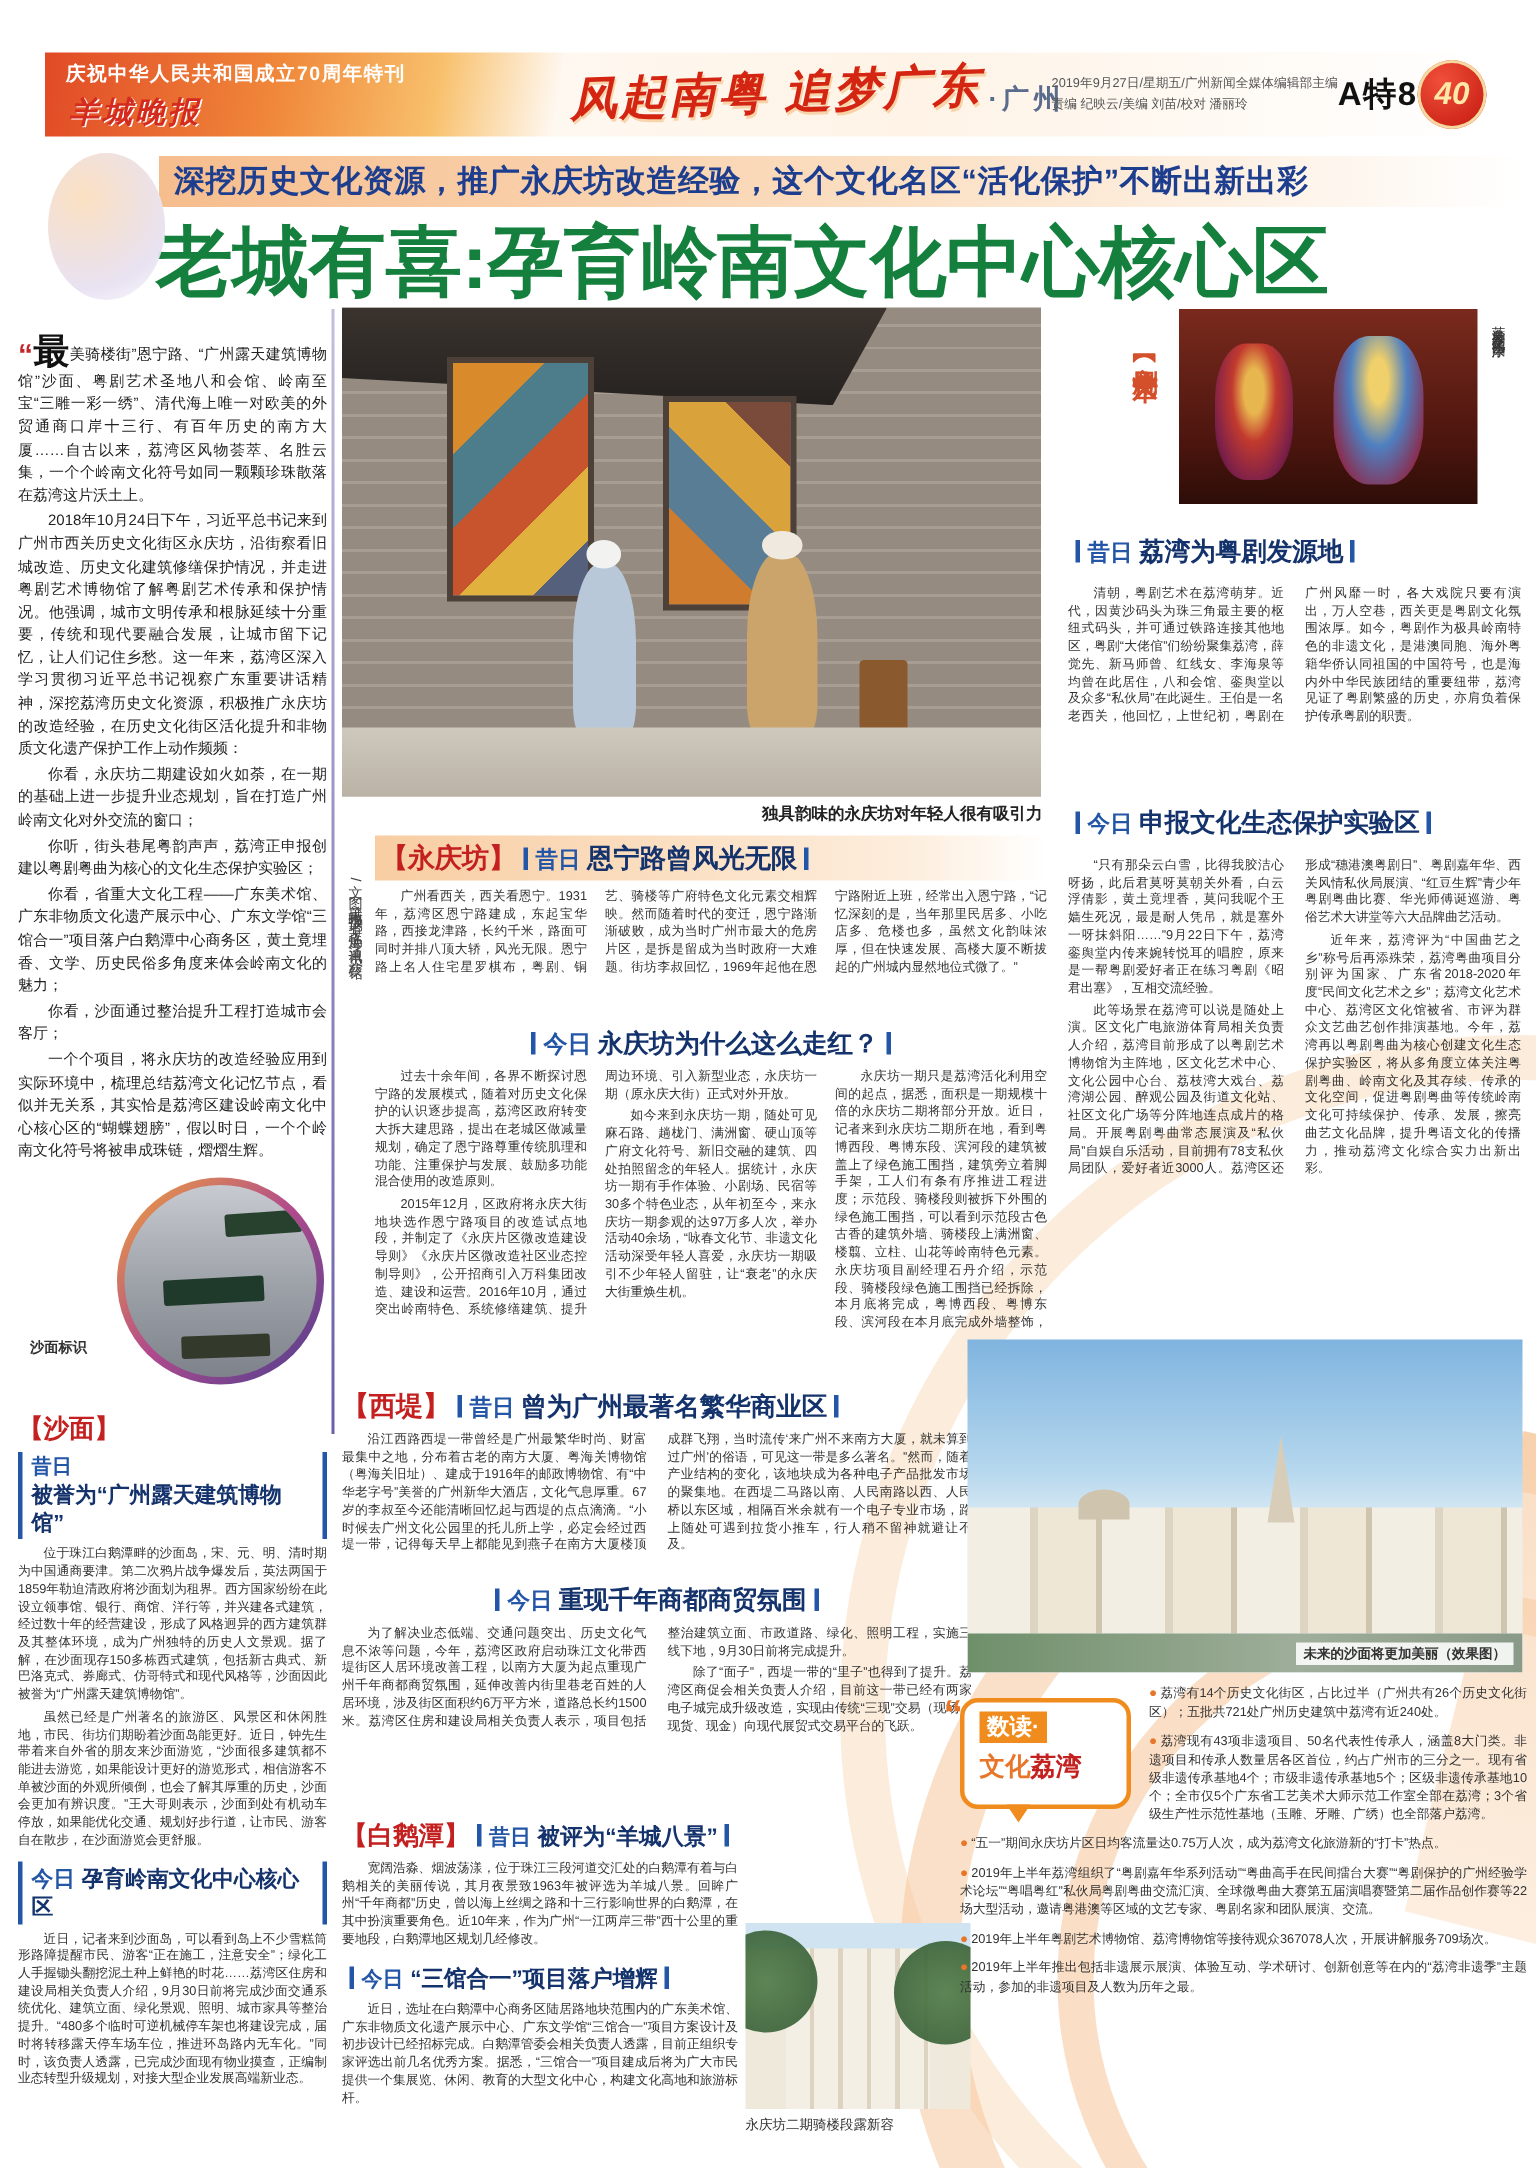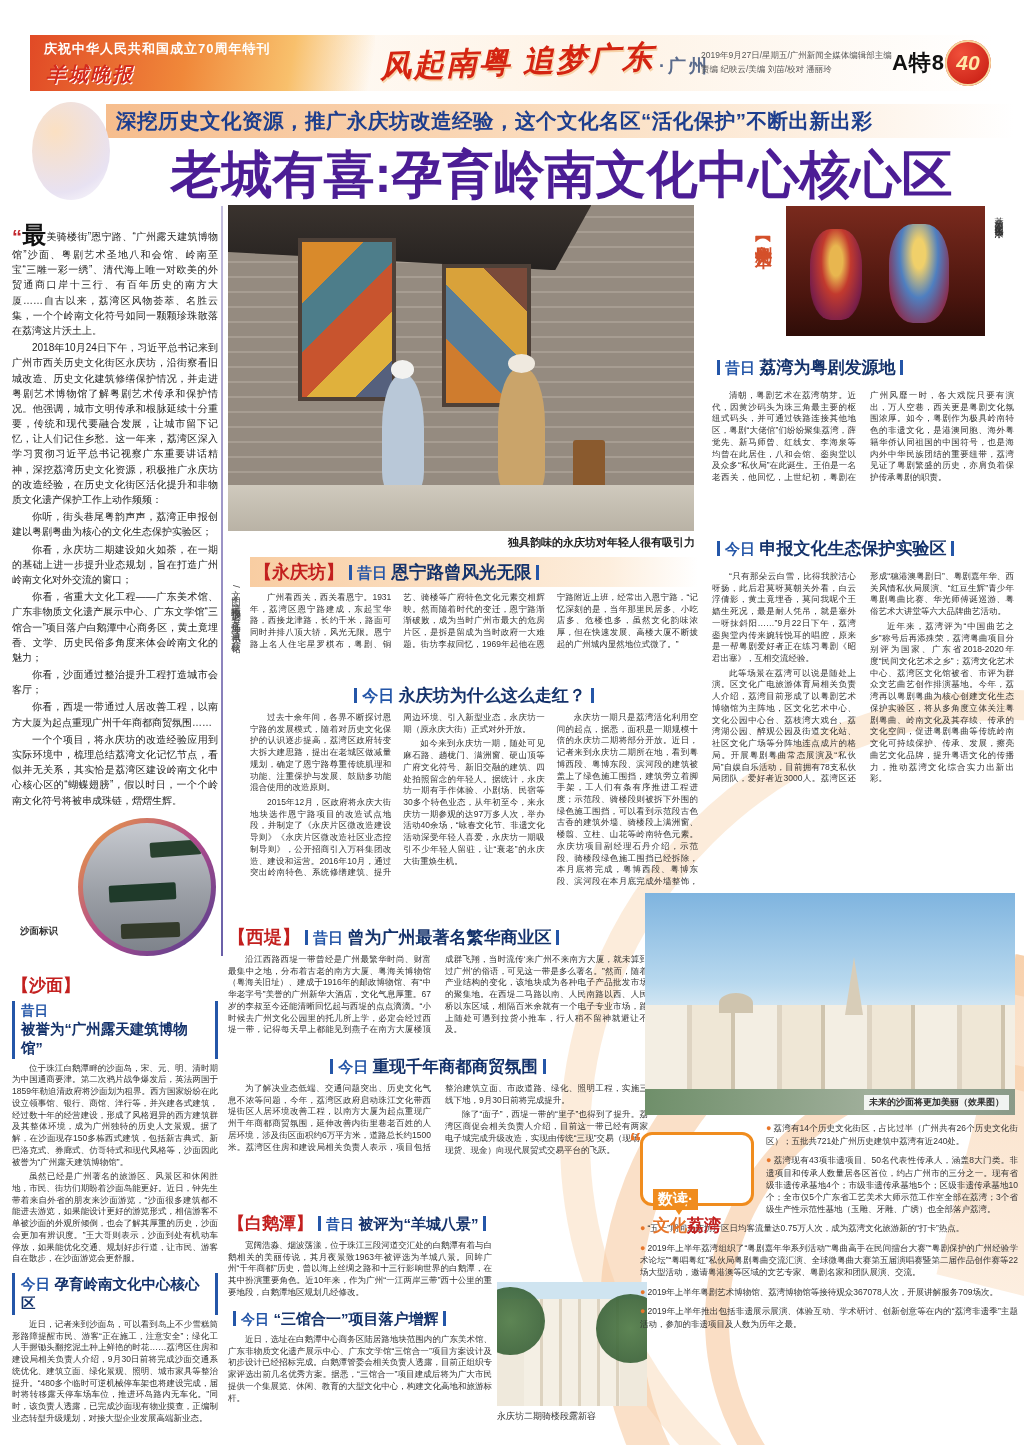--- a/index.html
+++ b/index.html
@@ -36,21 +36,21 @@
   .district-wrap { position:absolute; left:38px; top:100px; width:70px; height:105px; z-index:3;}
   .district-bg { position:absolute; left:-6px; top:2px; width:78px; height:98px; border-radius:50%;
     background:radial-gradient(circle at 30% 30%,#fbe0c2,#e8e2f2 70%,rgba(255,255,255,0)); }
   .district { position:relative; writing-mode:vertical-rl; font-size:37px; font-weight:900; letter-spacing:8px;
     background:linear-gradient(180deg,#8a67b0,#3d4d9e); -webkit-background-clip:text; background-clip:text; color:transparent;
     margin-left:14px; }
   .kicker { position:absolute; left:106px; top:104px; width:908px; height:34px; z-index:2;
     background:linear-gradient(90deg,#f6bd8d 0%,#fbe0c4 55%,rgba(255,255,255,0) 100%);
     color:#1d3e8e; font-weight:900; font-size:20.5px; line-height:34px; padding-left:10px; letter-spacing:.5px; }
   .main-title { position:absolute; left:104px; top:141px; width:915px; z-index:2;
-    font-size:51px; font-weight:900; color:#4c1d95; letter-spacing:0; white-space:nowrap;text-align:center; }
+    font-size:51px; font-weight:900; color:#15803d; letter-spacing:0; white-space:nowrap; }
   
   .vline { position:absolute; left:221px; top:206px; width:2px; height:750px;
     background:linear-gradient(180deg,#c4bede,#6a5fa8); z-index:1; }
   .body-txt { font-size:8.5px; line-height:1.38; color:#333; text-align:justify; }
   .body-txt p { text-indent:2em; margin-bottom:3px; }
   .sec-tag { color:#c3201f; font-weight:900; }
   .bar { display:inline-block; width:3px; height:15px; background:#2456a8; vertical-align:-2px; margin:0 5px; }
   .lbl { color:#2456a8; font-weight:900; }
   .sec-title { color:#14326b; font-weight:900; }
   .sec-header { white-space:nowrap; margin-bottom:5px; }
@@ -161,21 +161,21 @@
     background:linear-gradient(90deg,#6f8f6a,#9fae9a 60%,#8a9a88); }
   .render-cap { position:absolute; right:6px; bottom:5px; background:rgba(255,255,255,.88); color:#333;
     font-size:9px; padding:1px 5px; font-weight:bold; }
   
   .shudu { position:absolute; left:640px; top:1122px; width:378px; height:300px; z-index:2; }
   .bubble { float:left; width:114px; height:74px; border:3px solid #f08c1e; border-radius:12px;
     margin:10px 12px 6px 0; position:relative; background:#fff; padding:6px 6px 0 10px; }
   .bubble:after { content:""; position:absolute; left:28px; bottom:-12px; width:0; height:0;
     border-left:8px solid transparent; border-right:8px solid transparent; border-top:12px solid #f08c1e; }
   .bubble .bq { position:absolute; left:-14px; top:-8px; color:#e8762a; font-size:26px; font-weight:900; }
-  .bubble .l1 { display:inline-block; background:#f08c1e; color:#fff; font-weight:900; font-size:15px; padding:1px 5px;margin-top:48px; }
+  .bubble .l1 { display:inline-block; background:#f08c1e; color:#fff; font-weight:900; font-size:15px; padding:1px 5px; }
   .bubble .l2 { display:block; font-weight:900; font-size:17px; margin-top:4px; }
   .bubble .l2 .a { color:#e8762a; } .bubble .l2 .b { color:#c3201f; }
   .shudu-items p { font-size:8.5px; line-height:1.42; color:#333; text-align:justify; margin-bottom:7px; }
   .shudu-items .dot { color:#e8762a; font-size:9px; margin-right:2px; }
 </style>
 </head>
 <body>
 
 <div class="arc3"></div>
 <div class="arc1"></div>
@@ -206,25 +206,24 @@
   <div class="district">荔湾</div>
 </div>
 <div class="kicker">深挖历史文化资源，推广永庆坊改造经验，这个文化名区“活化保护”不断出新出彩</div>
 <div class="main-title">老城有喜:孕育岭南文化中心核心区</div>
 
 <div class="vline"></div>
 
 <div class="col-left">
   <p class="lead-p first"><span class="q">“</span><span class="dropcap">最</span><span>美骑楼街”恩宁路、“广州露天建筑博物馆”沙面、粤剧艺术圣地八和会馆、岭南至宝“三雕一彩一绣”、清代海上唯一对欧美的外贸通商口岸十三行、有百年历史的南方大厦……自古以来，荔湾区风物荟萃、名胜云集，一个个岭南文化符号如同一颗颗珍珠散落在荔湾这片沃土上。</span></p>
   <p class="lead-p">2018年10月24日下午，习近平总书记来到广州市西关历史文化街区永庆坊，沿街察看旧城改造、历史文化建筑修缮保护情况，并走进粤剧艺术博物馆了解粤剧艺术传承和保护情况。他强调，城市文明传承和根脉延续十分重要，传统和现代要融合发展，让城市留下记忆，让人们记住乡愁。这一年来，荔湾区深入学习贯彻习近平总书记视察广东重要讲话精神，深挖荔湾历史文化资源，积极推广永庆坊的改造经验，在历史文化街区活化提升和非物质文化遗产保护工作上动作频频：</p>
+  <p class="lead-p">你看，永庆坊二期建设如火如荼，在一期的基础上进一步提升业态规划，旨在打造广州岭南文化对外交流的窗口；</p>
   <p class="lead-p">你听，街头巷尾粤韵声声，荔湾正申报创建以粤剧粤曲为核心的文化生态保护实验区；</p>
-  <p class="lead-p">你看，永庆坊二期建设如火如荼，在一期的基础上进一步提升业态规划，旨在打造广州岭南文化对外交流的窗口；</p>
   <p class="lead-p">你看，省重大文化工程——广东美术馆、广东非物质文化遗产展示中心、广东文学馆“三馆合一”项目落户白鹅潭中心商务区，黄土竟埋香、文学、历史民俗多角度来体会岭南文化的魅力；</p>
   <p class="lead-p">你看，沙面通过整治提升工程打造城市会客厅；</p>
-  <p class="lead-p">你看，西堤一带通过人居改善工程，以南方大厦为起点重现广州千年商都商贸氛围……</p>
   <p class="lead-p">一个个项目，将永庆坊的改造经验应用到实际环境中，梳理总结荔湾文化记忆节点，看似并无关系，其实恰是荔湾区建设岭南文化中心核心区的“蝴蝶翅膀”，假以时日，一个个岭南文化符号将被串成珠链，熠熠生辉。</p>
 
   <div class="circle-row">
     <span class="circle-cap">沙面标识</span>
     <div class="circle-ring">
       <div class="circle-img">
         <div class="sign1"></div>
         <div class="sign2"></div>
         <div class="sign3"></div>
       </div>

